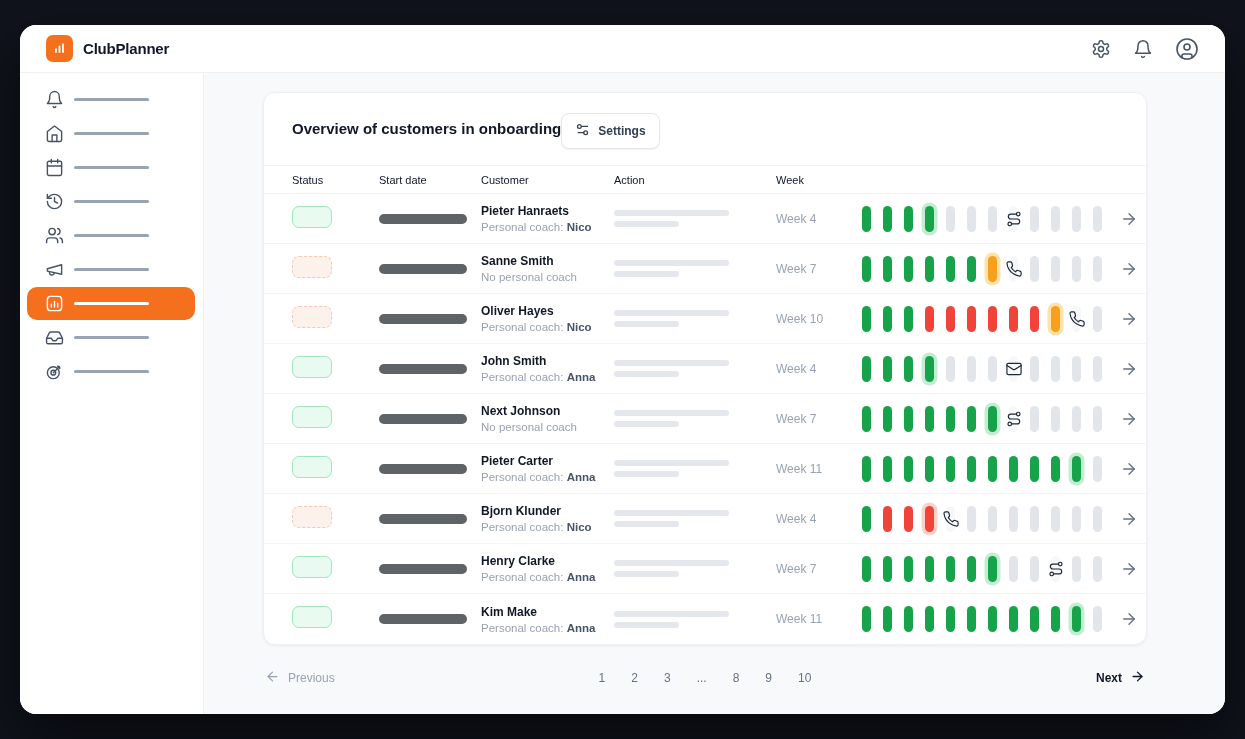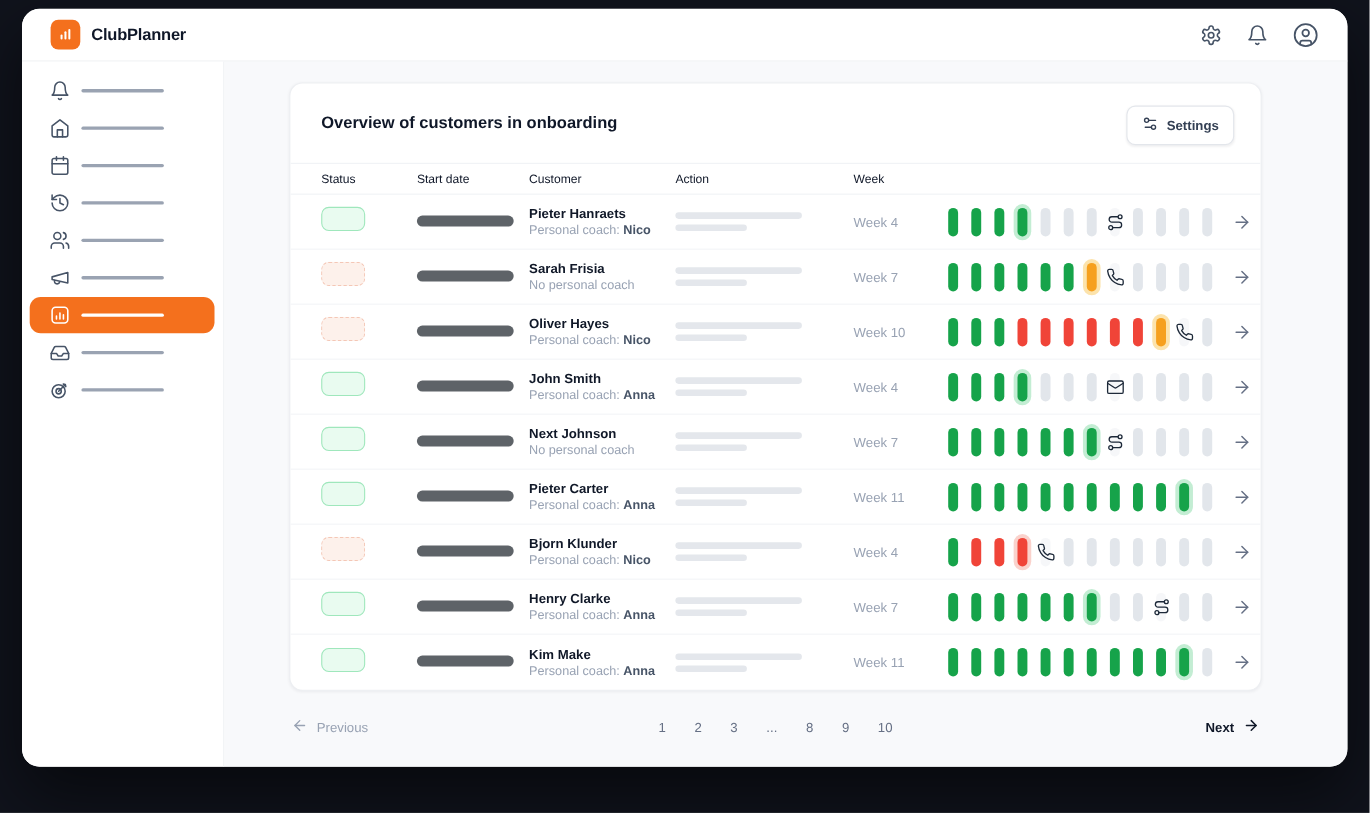--- a/index.html
+++ b/index.html
@@ -1,19 +1,19 @@
 <!DOCTYPE html>
 <html><head>
 <meta charset="utf-8">
 <style>
   * { margin:0; padding:0; box-sizing:border-box; }
   html,body { width:1245px; height:739px; overflow:hidden; }
   body { background:#10131C; font-family:"Liberation Sans", sans-serif; position:relative; }
 
-  .window { position:absolute; left:20px; top:8px; width:1205px; height:689px; background:#fff;
+  .window { position:absolute; left:20px; top:25px; width:1205px; height:689px; background:#fff;
             border-radius:16px; overflow:hidden; display:flex; flex-direction:column;
             box-shadow:0 24px 60px rgba(0,0,0,.55); }
 
   
   .topbar { flex:0 0 48px; display:flex; align-items:center; justify-content:space-between;
             padding:0 26px; border-bottom:1px solid #EDEFF2; background:#fff; }
   .brand { display:flex; align-items:center; gap:10px; cursor:pointer; }
   .logo { width:27px; height:27px; border-radius:7px; background:#F4701D; display:flex;
           align-items:center; justify-content:center; color:#fff; }
   .brand-name { font-size:15px; font-weight:bold; color:#0F1728; letter-spacing:-.2px; }
@@ -27,21 +27,21 @@
   .side-item { display:flex; align-items:center; height:33px; margin:0 8px 1px 7px; border-radius:10px;
                padding-left:18px; gap:10px; color:#475467; cursor:pointer; }
   .side-item .ph-line { width:75px; height:3px; border-radius:2px; background:#9AA3B2; }
   .side-item.active { background:#F4701D; color:#fff; }
   .side-item.active .ph-line { background:#fff; }
 
   
   .main { flex:1; background:#F8F9FB; padding:19px 0 0 59px; }
   .card { width:884px; background:#fff; border-radius:12px; border:1px solid #EDEFF2;
           box-shadow:0 1px 3px rgba(16,24,40,.06); overflow:hidden; }
-  .card-header { display:flex; justify-content:space-between; align-items:center; padding:20px 24px 16px 28px; }
+  .card-header { display:flex; justify-content:flex-start; align-items:center; padding:20px 24px 16px 28px; }
   .card-title { font-size:15px; font-weight:bold; color:#0F1728; margin-bottom:6px; }
   .card-subtitle { font-size:12px; color:#667085; }
   .settings-btn { display:flex; align-items:center; gap:8px; padding:8px 13px; background:#fff;
                   border:1px solid #E3E6EB; border-radius:8px; font-size:12px; font-weight:bold;
                   color:#344054; box-shadow:0 1px 2px rgba(16,24,40,.06); cursor:pointer; }
 
   .grid-row { display:grid; grid-template-columns:87px 102px 133px 162px 86px 250px 1fr;
               align-items:center; padding-left:28px; }
   .thead { height:29px; border-top:1px solid #F0F2F5; border-bottom:1px solid #F0F2F5; }
   .th { font-size:11px; font-weight:normal; color:#0F1728; }
@@ -284,21 +284,21 @@
                 <svg width="18" height="18" viewBox="0 0 24 24" fill="none" stroke="currentColor" stroke-width="1.8" stroke-linecap="round" stroke-linejoin="round">
                   <path d="M5 12h14"></path>
                   <path d="m12 5 7 7-7 7"></path>
                 </svg>
               </span>
             </div>
             <div class="grid-row trow">
               <span><span class="status-chip red" style="display:inline-block"></span></span>
               <span><span class="startdate-bar" style="display:inline-block"></span></span>
               <span>
-                <div class="cust-name">Sarah Frisia</div>
+                <div class="cust-name">Sanne Smith</div>
                 <div class="cust-coach"><span>No personal coach</span></div>
               </span>
               <span>
                 <div class="action-l1"></div>
                 <div class="action-l2"></div>
               </span>
               <span class="week-label">Week 7</span>
               <span class="pills">
                 <span class="pill green"></span>
                 <span class="pill green"></span>

